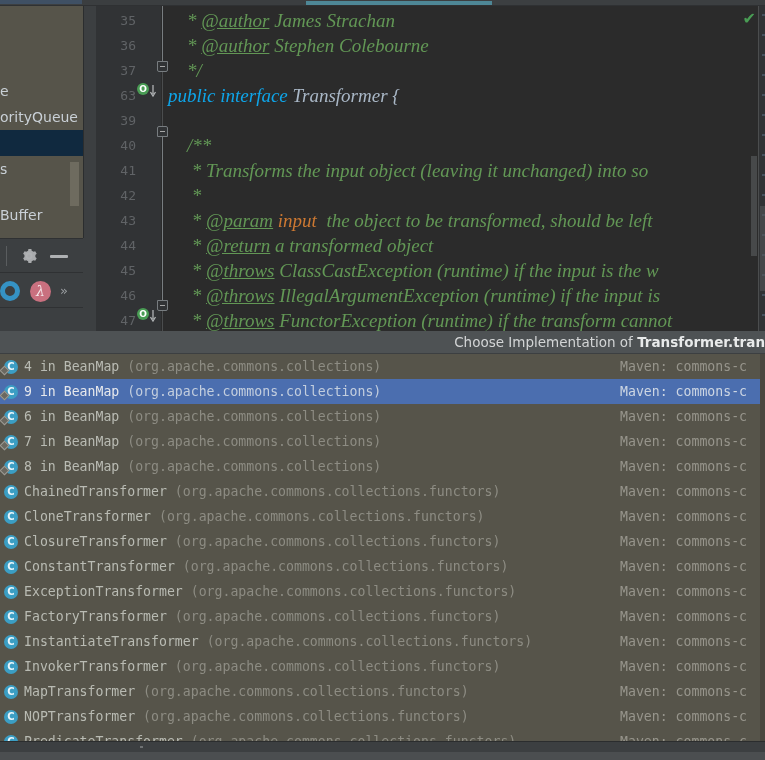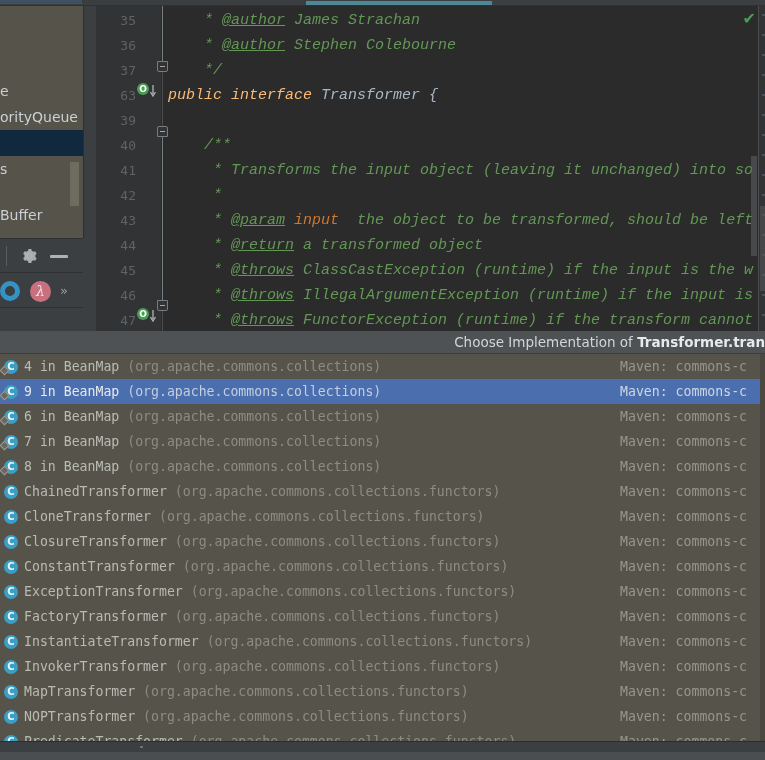--- a/index.html
+++ b/index.html
@@ -127,28 +127,28 @@
   .linenum {
     position: absolute; left: 0; width: 40px;
     text-align: right;
     color: #606366; font-size: 13px;
     font-family: "DejaVu Sans Mono", monospace;
     line-height: 25px; height: 25px;
   }
   .codeline {
     position: absolute; left: 72px;
     white-space: pre;
-    font-family: Liberation Mono, monospace;
-    font-size: 15px; line-height: 25px; height: 25px;
+    font-family: Liberation Serif, serif;
+    font-size: 19px; line-height: 25px; height: 25px;
     color: #a9b7c6;
   }
   .c-comment  { color: #629755; font-style: italic; }
   .c-tag      { color: #629755; font-style: italic; text-decoration: underline; }
   .c-param    { color: #cc7832; font-style: italic; }
-  .c-kw       { color: #fdba74; }
+  .c-kw       { color: #0ea5e9; }
   .c-type     { color: #a9b7c6; }
 
   
   .fold {
     position: absolute; left: 61px; width: 11px; height: 11px;
     border: 1px solid #787d80; background: #313335;
   }
   .fold:after {
     content: ""; position: absolute; left: 2px; top: 4px;
     width: 5px; height: 1px; background: #a6a6a6;

